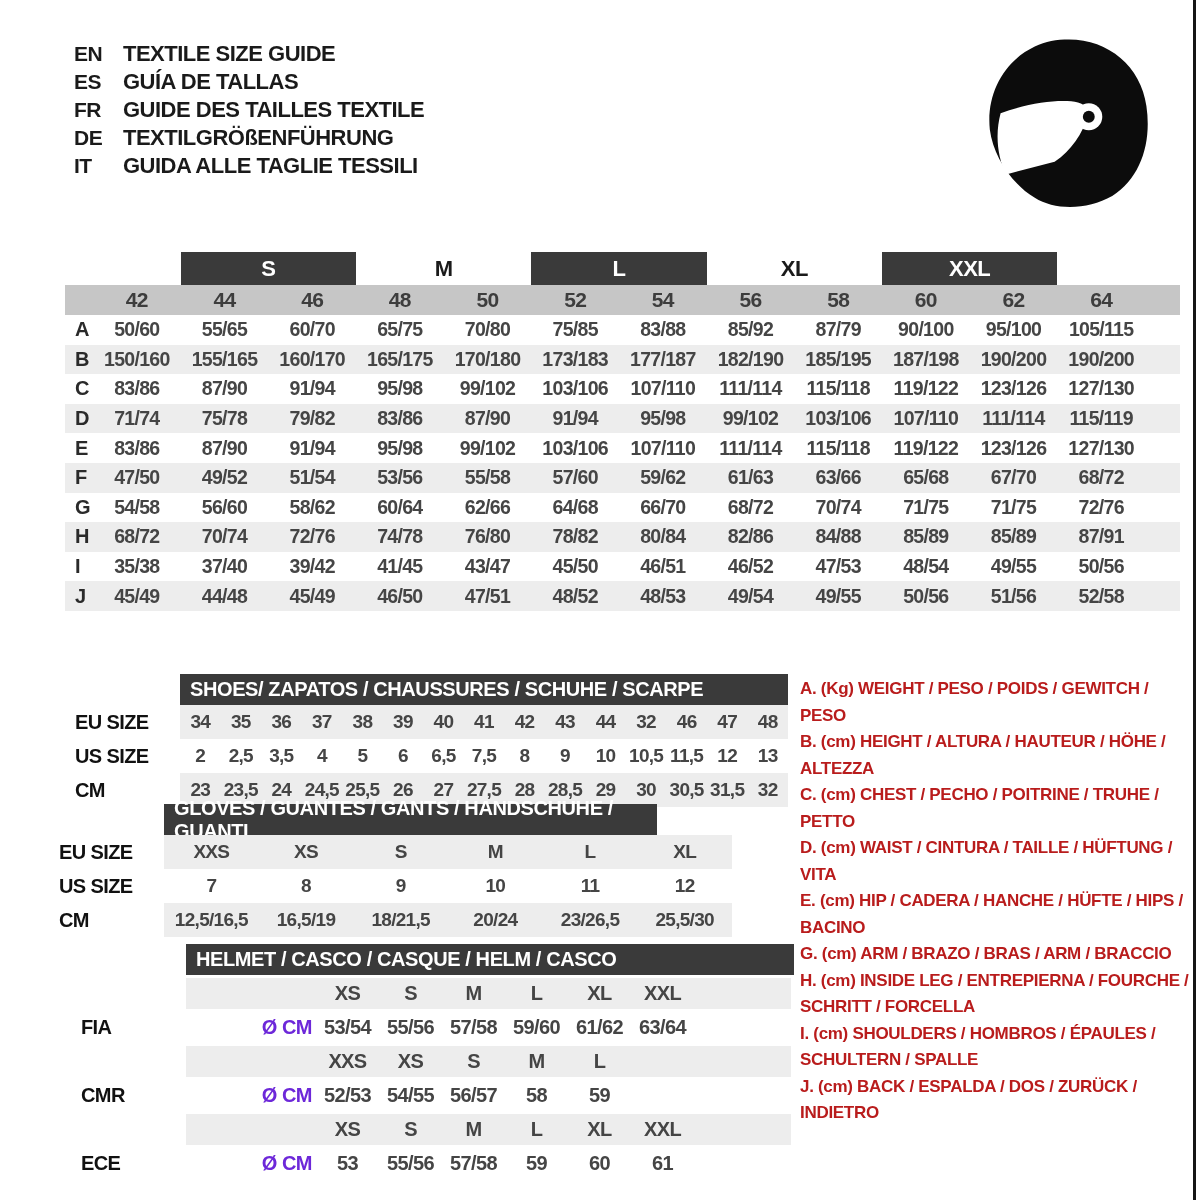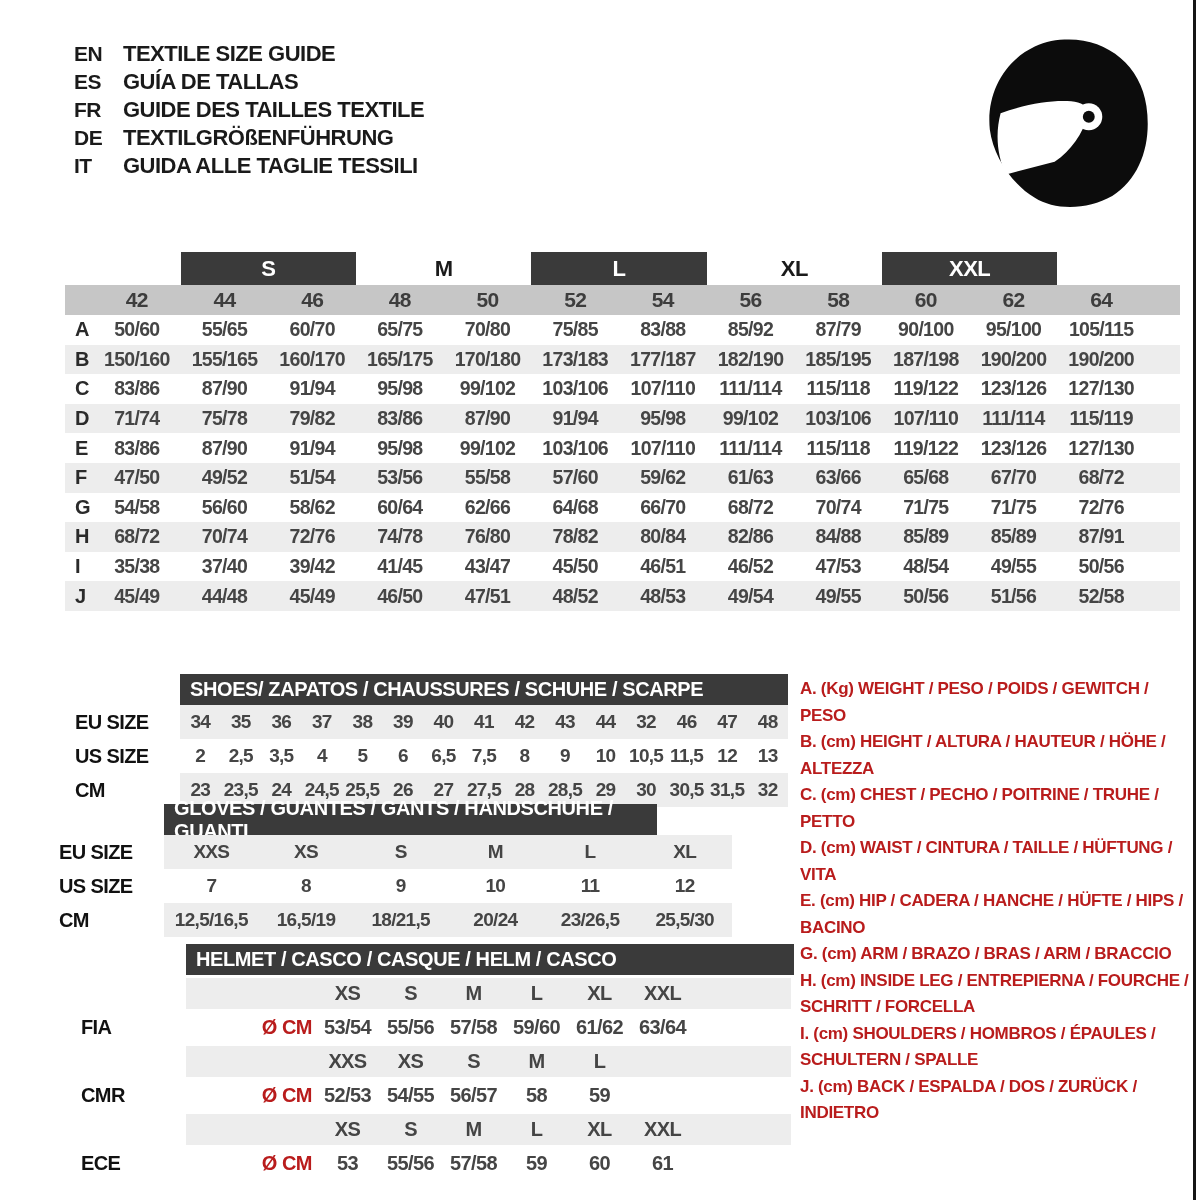--- a/index.html
+++ b/index.html
@@ -44,21 +44,21 @@
   .sec-row{display:flex;height:34px}
   .sec-label{width:105px;display:flex;align-items:center;font-size:20px;letter-spacing:-0.6px;color:#111}
   .sec-band{display:flex}
   #shoes .sec-band{width:608px}
   #gloves .sec-band{width:568px}
   .band-gray{background:#ededed}
   .sec-cell{flex:1;display:flex;align-items:center;justify-content:center;font-size:19px;letter-spacing:-0.7px;color:#454545}
   
   #helmet-sec .sec-row{height:31px;margin-top:3px}
   .helmet-grid{display:grid;grid-template-columns:130px repeat(6,63px);width:605px}
-  .hel-unit{display:flex;align-items:center;justify-content:flex-end;padding-right:4px;font-size:20px;letter-spacing:-0.5px;color:#b91c1c}
+  .hel-unit{display:flex;align-items:center;justify-content:flex-end;padding-right:4px;font-size:20px;letter-spacing:-0.5px;color:#6d28d9}
   .hel-cell{display:flex;align-items:center;justify-content:center;font-size:20px;letter-spacing:-0.6px;color:#454545}
 
   
   #legend{left:800px;top:676px;width:392px}
   .legend-item{font-size:17px;line-height:26.5px;letter-spacing:-0.3px;color:#b91c1c}
 
   .right-border{left:1193px;top:0;width:3px;height:1200px;background:#151515}
 </style>
 </head>
 <body>

